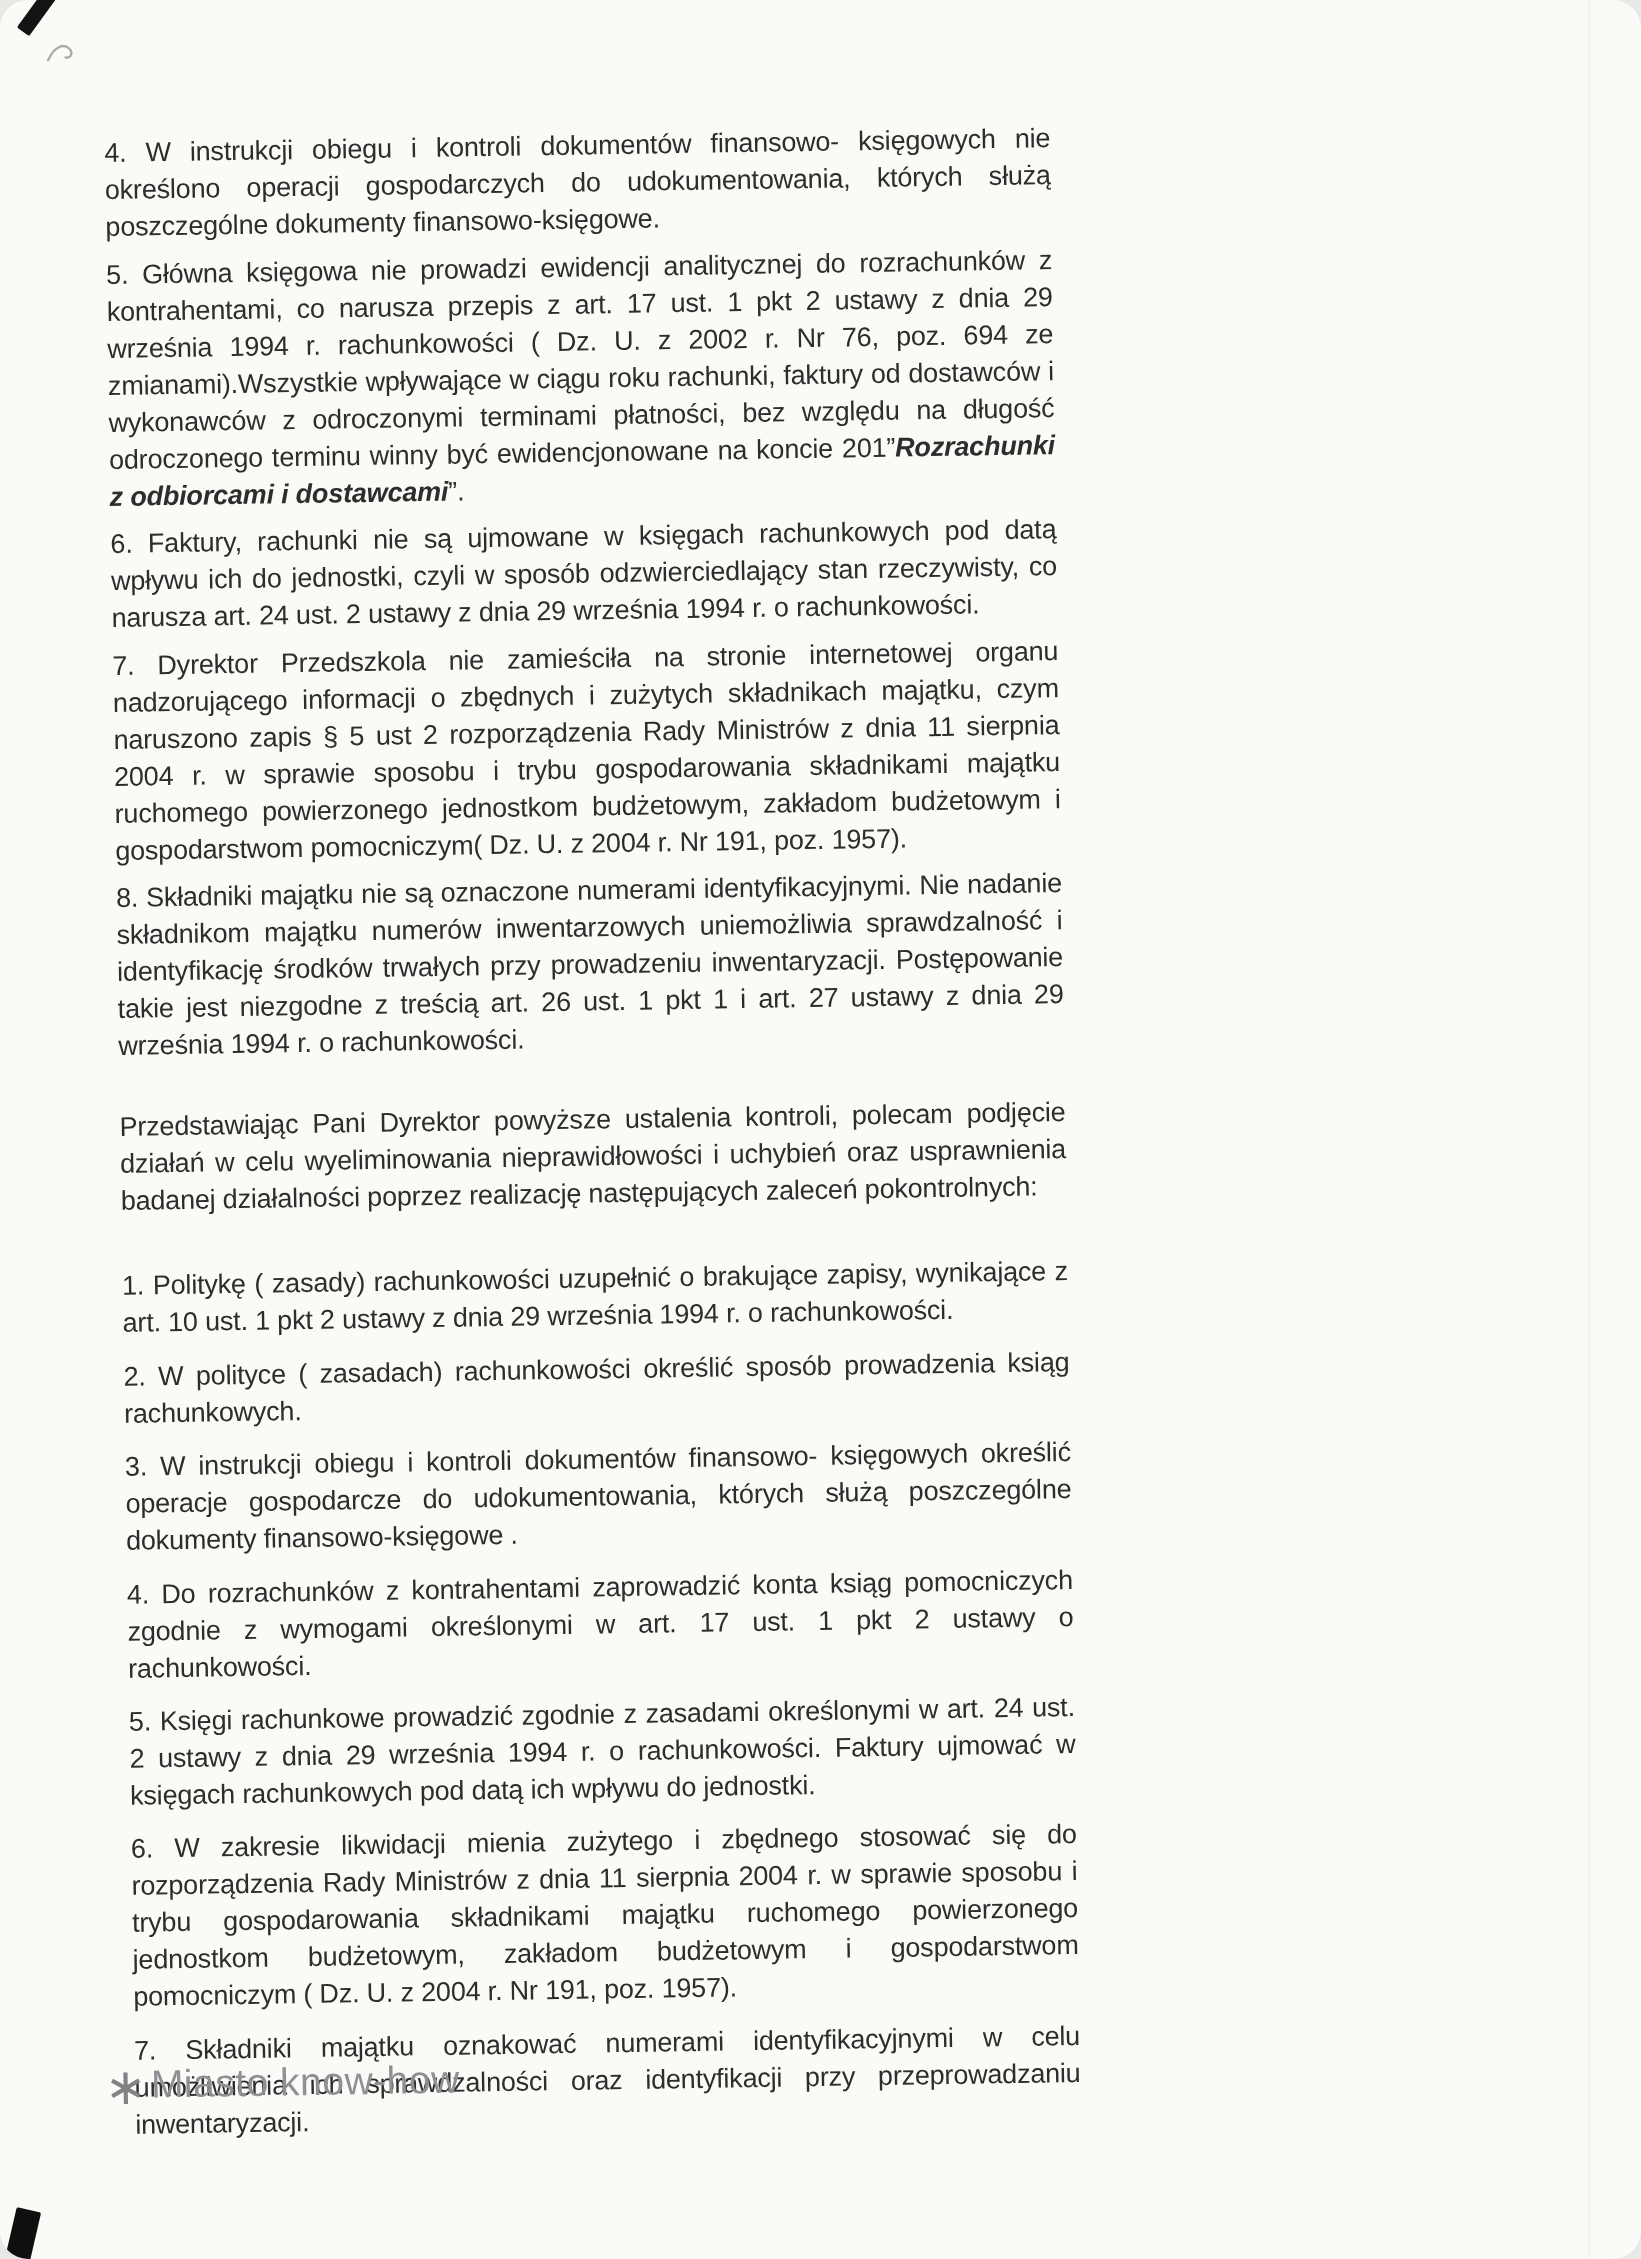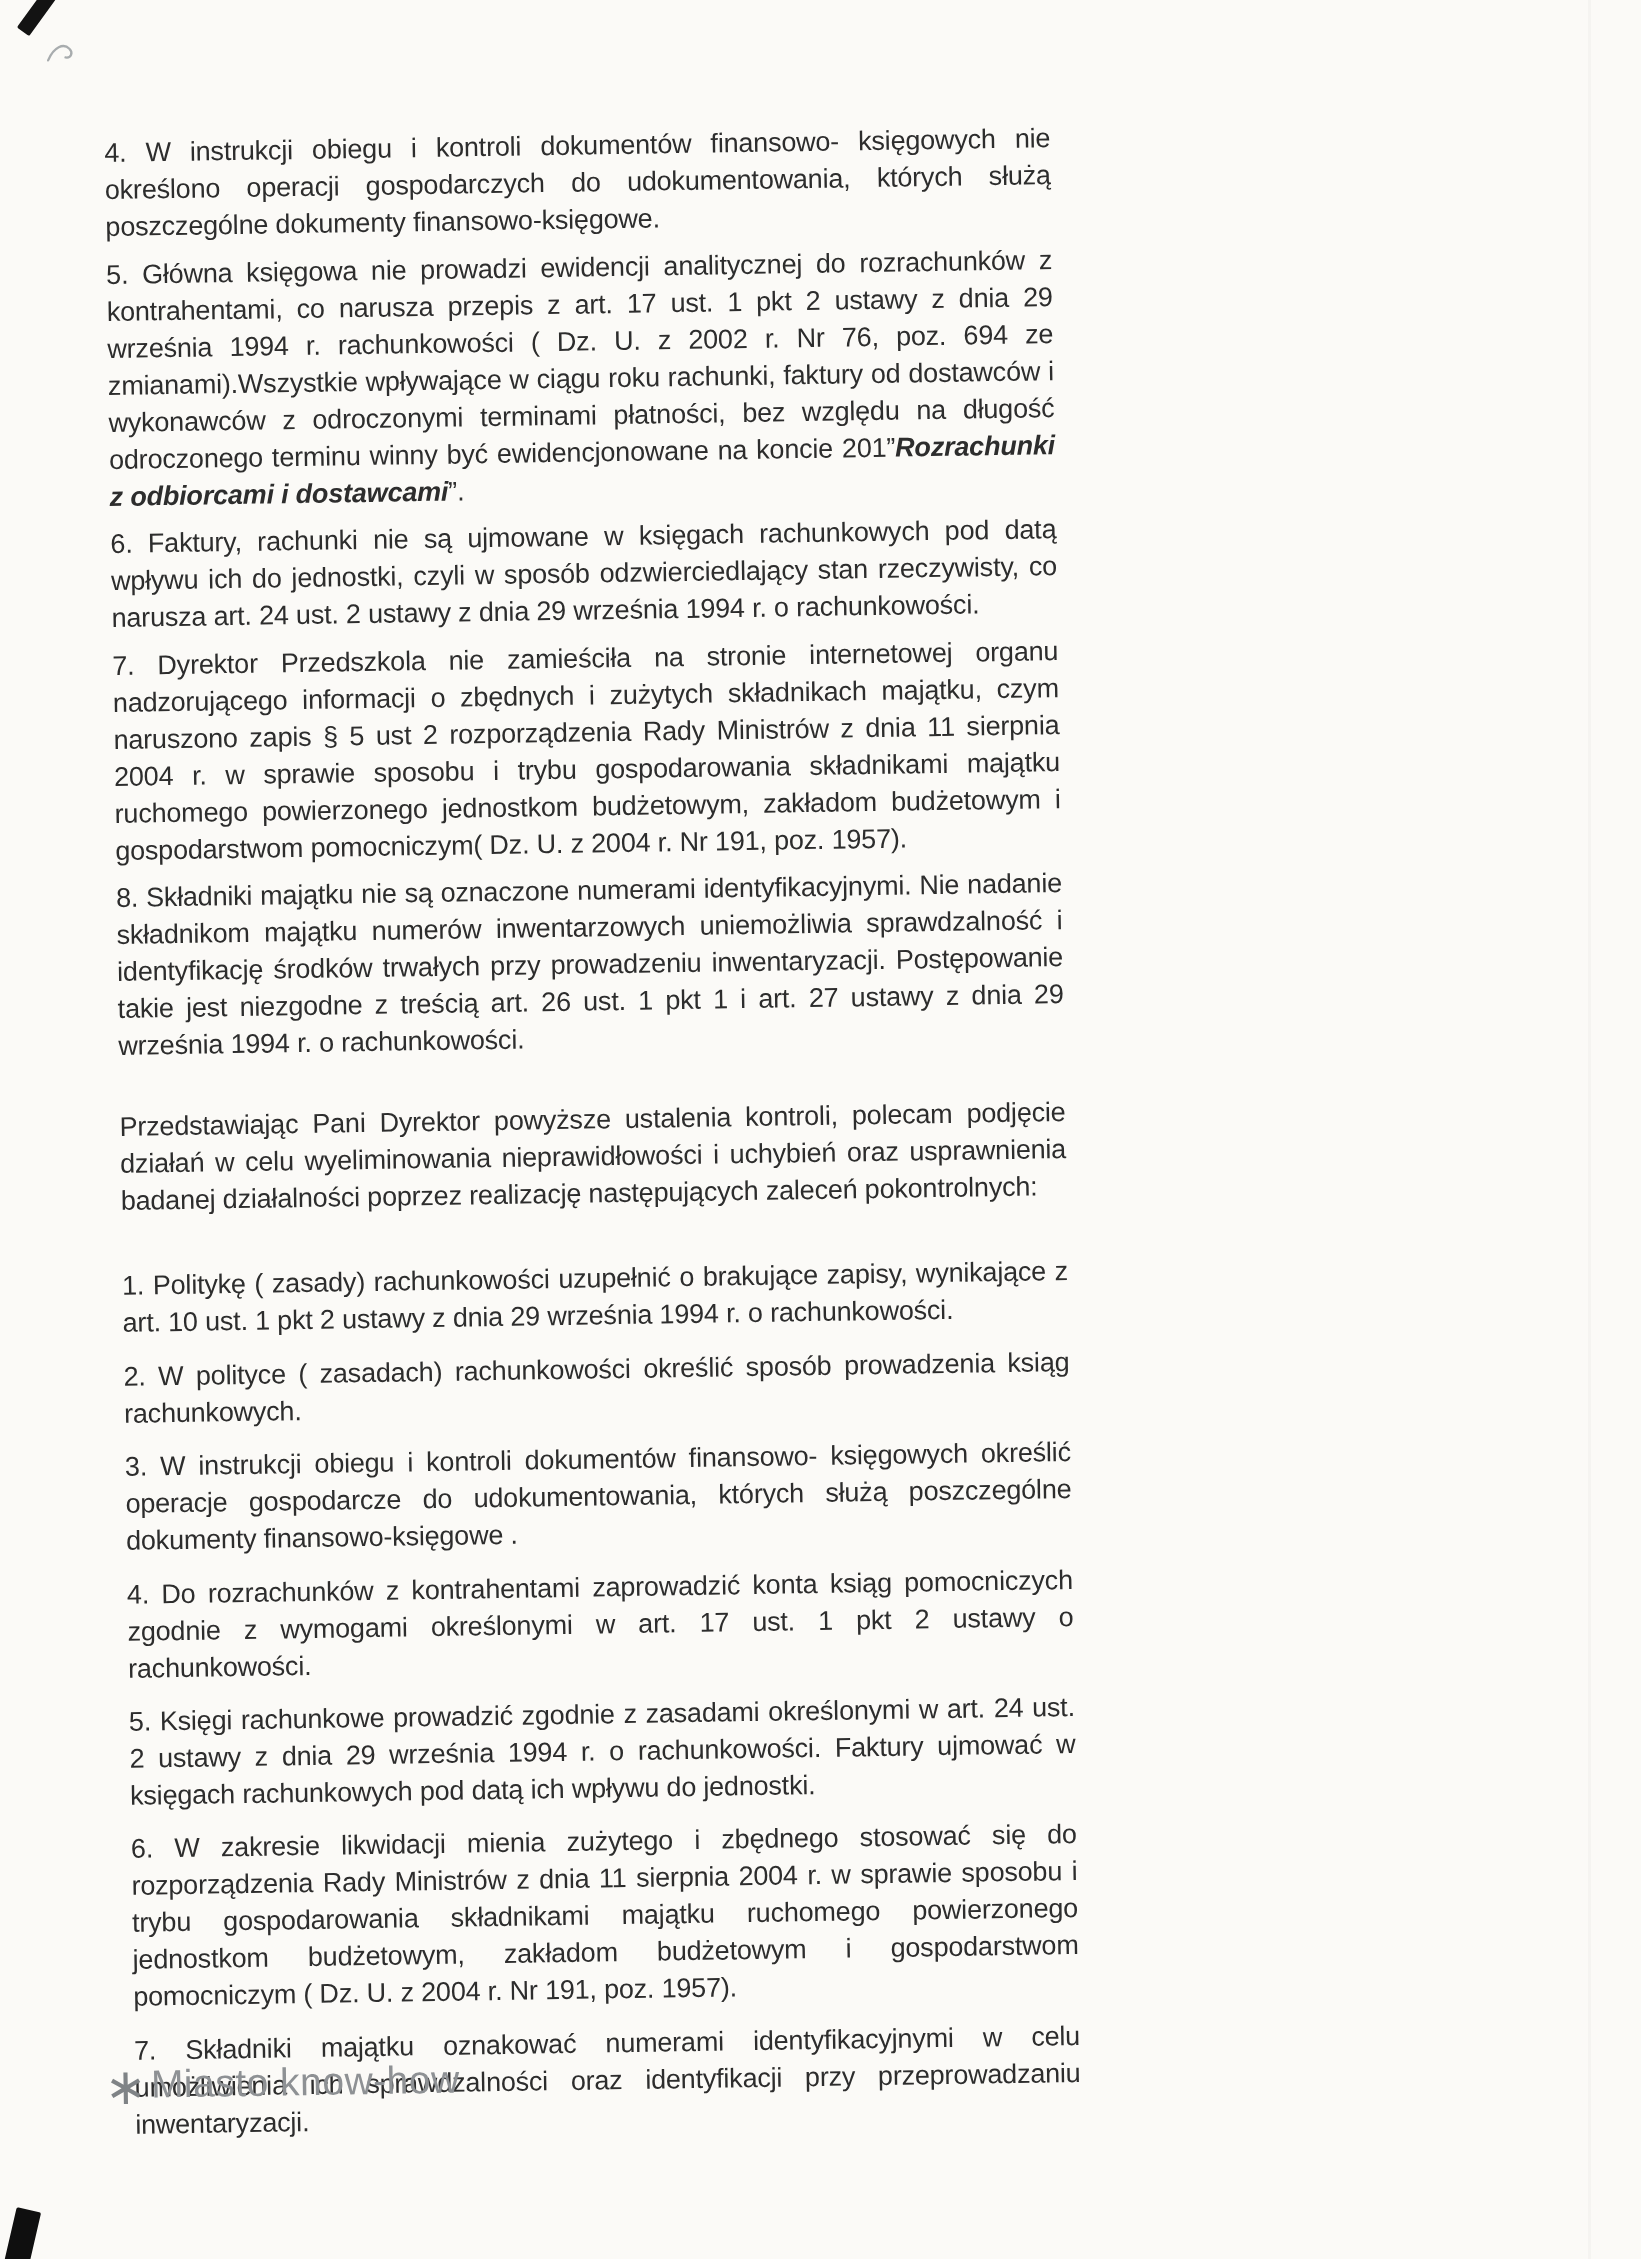--- a/index.html
+++ b/index.html
@@ -2,20 +2,21 @@
 <html><head>
 <meta charset="utf-8">
 <style>
   html,body { margin:0; padding:0; background:#e8e8e6; }
   .page {
     position:relative;
     width:1641px; height:2259px;
     background:#fbfaf7;
     overflow:hidden;
     font-family:"Liberation Sans", sans-serif;
+    border-radius:28px;
   }
   
   .page::after{
     content:"";
     position:absolute; top:0; right:50px; width:2.9px; height:100%;
     background:rgba(0,0,0,0.025);
     pointer-events:none;
   }
   .content{
     position:absolute; left:104px; top:135px; width:946px; height:2076px;

